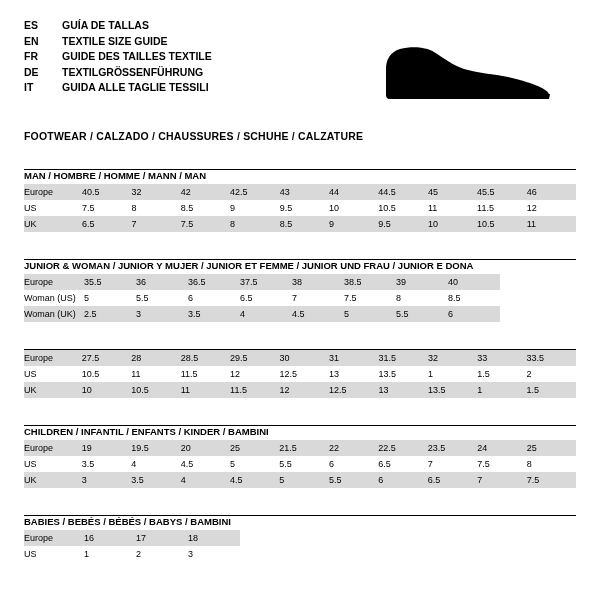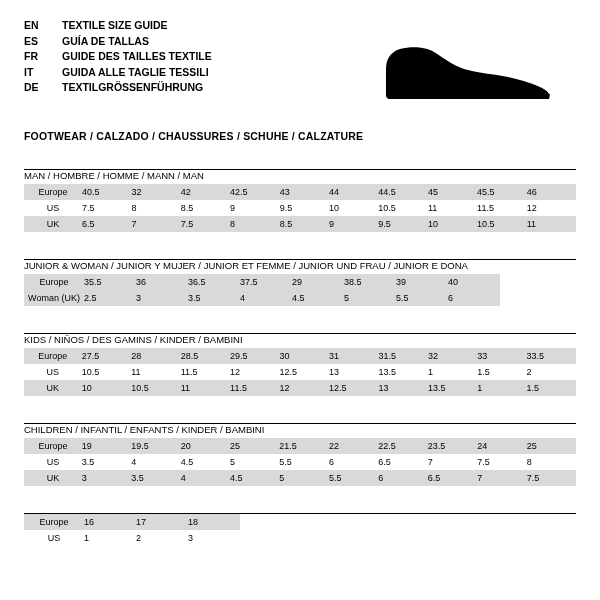--- a/index.html
+++ b/index.html
@@ -59,37 +59,37 @@
     margin-top: 16px;
     margin-bottom: 10px;
   }
 
   
   .group {
     margin-top: 27px;
   }
   .group-heading {
     font-size: 9.5px;
-    font-weight: normal;
+    font-weight: bold;
     margin-bottom: 3px;
   }
   table.sizes {
     border-collapse: collapse;
     table-layout: fixed;
     font-size: 9px;
   }
   table.sizes td {
     padding: 0;
     height: 16px;
     line-height: 16px;
     vertical-align: middle;
     white-space: nowrap;
   }
   td.rowlabel {
-    text-align: center;
+    text-align: left;
     padding-left: 2px;
   }
   td.val {
     text-align: left;
     padding-left: 2px;
   }
   tr.shaded td {
     background: #d9d9d9;
   }
   .hr {
@@ -101,38 +101,38 @@
 </style>
 </head>
 <body>
 
 <div class="page">
 
   <div class="header">
     <table class="lang-table">
       <tbody>
         <tr>
+          <td class="lang-code">ES</td>
+          <td class="lang-title">GUÍA DE TALLAS</td>
+        </tr>
+        <tr>
           <td class="lang-code">EN</td>
           <td class="lang-title">TEXTILE SIZE GUIDE</td>
-        </tr>
-        <tr>
-          <td class="lang-code">ES</td>
-          <td class="lang-title">GUÍA DE TALLAS</td>
         </tr>
         <tr>
           <td class="lang-code">FR</td>
           <td class="lang-title">GUIDE DES TAILLES TEXTILE</td>
         </tr>
         <tr>
+          <td class="lang-code">DE</td>
+          <td class="lang-title">TEXTILGRÖSSENFÜHRUNG</td>
+        </tr>
+        <tr>
           <td class="lang-code">IT</td>
           <td class="lang-title">GUIDA ALLE TAGLIE TESSILI</td>
-        </tr>
-        <tr>
-          <td class="lang-code">DE</td>
-          <td class="lang-title">TEXTILGRÖSSENFÜHRUNG</td>
         </tr>
       </tbody>
     </table>
 
     <svg class="shoe-art" viewBox="0 0 180 70" aria-hidden="true">
       <path fill="#000000" d="M18 13 C30 10 44 11 52 16 C62 22 70 29 82 33 C95 37 112 38 126 41 C140 44 152 48 160 52 C166 55 168 58 167 61 L166 63 L10 63 C6 63 4 61 4 58 L4 33 C4 24 8 16 18 13 Z"></path>
       <path fill="#000000" d="M4 58 L168 58 L167 63 L8 63 C5 63 4 61 4 58 Z"></path>
     </svg>
   </div>
 
@@ -214,42 +214,52 @@
             <col style="width: 52px;">
             <col style="width: 52px;">
           </colgroup>
           <tbody>
             <tr class="shaded">
               <td class="rowlabel">Europe</td>
               <td class="val">35.5</td>
               <td class="val">36</td>
               <td class="val">36.5</td>
               <td class="val">37.5</td>
-              <td class="val">29</td>
+              <td class="val">38</td>
               <td class="val">38.5</td>
               <td class="val">39</td>
               <td class="val">40</td>
+            </tr>
+            <tr>
+              <td class="rowlabel">Woman (US)</td>
+              <td class="val">5</td>
+              <td class="val">5.5</td>
+              <td class="val">6</td>
+              <td class="val">6.5</td>
+              <td class="val">7</td>
+              <td class="val">7.5</td>
+              <td class="val">8</td>
+              <td class="val">8.5</td>
             </tr>
             <tr class="shaded">
               <td class="rowlabel">Woman (UK)</td>
               <td class="val">2.5</td>
               <td class="val">3</td>
               <td class="val">3.5</td>
               <td class="val">4</td>
               <td class="val">4.5</td>
               <td class="val">5</td>
               <td class="val">5.5</td>
               <td class="val">6</td>
             </tr>
           </tbody>
         </table>
       </div>
       <div class="group">
         <div class="hr"></div>
-        <div class="group-heading">KIDS / NIÑOS / DES GAMINS / KINDER / BAMBINI</div>
         <table class="sizes">
           <colgroup>
             <col style="width: 60px;">
             <col style="width: 52px;">
             <col style="width: 52px;">
             <col style="width: 52px;">
             <col style="width: 52px;">
             <col style="width: 52px;">
             <col style="width: 52px;">
             <col style="width: 52px;">
@@ -355,20 +365,21 @@
               <td class="val">6</td>
               <td class="val">6.5</td>
               <td class="val">7</td>
               <td class="val">7.5</td>
             </tr>
           </tbody>
         </table>
       </div>
       <div class="group">
         <div class="hr"></div>
+        <div class="group-heading">BABIES / BEBÉS / BÉBÉS / BABYS / BAMBINI</div>
         <table class="sizes">
           <colgroup>
             <col style="width: 60px;">
             <col style="width: 52px;">
             <col style="width: 52px;">
             <col style="width: 52px;">
           </colgroup>
           <tbody>
             <tr class="shaded">
               <td class="rowlabel">Europe</td>

